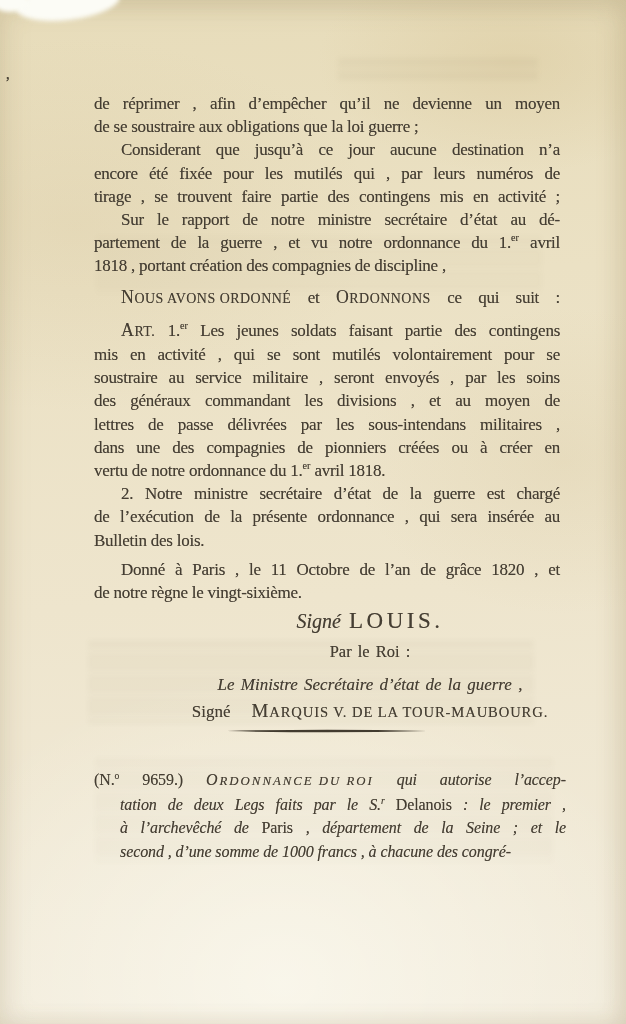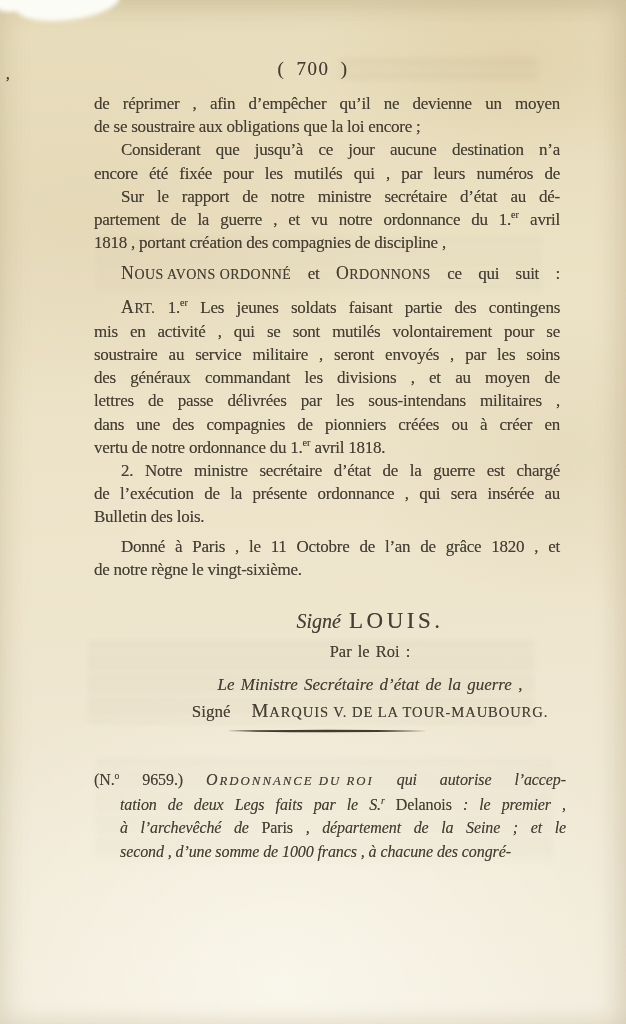--- a/index.html
+++ b/index.html
@@ -62,32 +62,32 @@
 <div class="page">
 
   <div class="tear t1"></div>
   <div class="tear t2"></div>
   <div class="ghost g1"></div>
   <div class="ghost g2"></div>
   <div class="ghost g3"></div>
   <div class="ghost g4"></div>
   <div class="stray">’</div>
 
-  <div class="pagenum">( 700 )</div>
 
   <div class="main">
 
     <div class="para">
       <div class="ln">de réprimer , afin d’empêcher qu’il ne devienne un moyen</div>
-      <div class="ln endline">de se soustraire aux obligations que la loi encore ;</div>
+      <div class="ln endline">de se soustraire aux obligations que la loi guerre ;</div>
     </div>
 
     <div class="para">
       <div class="ln ind">Considerant que jusqu’à ce jour aucune destination n’a</div>
       <div class="ln">encore été fixée pour les mutilés qui , par leurs numéros de</div>
+      <div class="ln">tirage , se trouvent faire partie des contingens mis en activité ;</div>
     </div>
 
     <div class="para">
       <div class="ln ind">Sur le rapport de notre ministre secrétaire d’état au dé-</div>
       <div class="ln"><span>partement de la guerre , et vu notre ordonnance du 1.</span><sup>er</sup><span> avril</span></div>
       <div class="ln endline">1818 , portant création des compagnies de discipline ,</div>
     </div>
 
     <div class="para ordain">
       <div class="ln ind"><span class="sc">NOUS AVONS ORDONNÉ</span><span> et </span><span class="sc">ORDONNONS</span><span> ce qui suit :</span></div>

